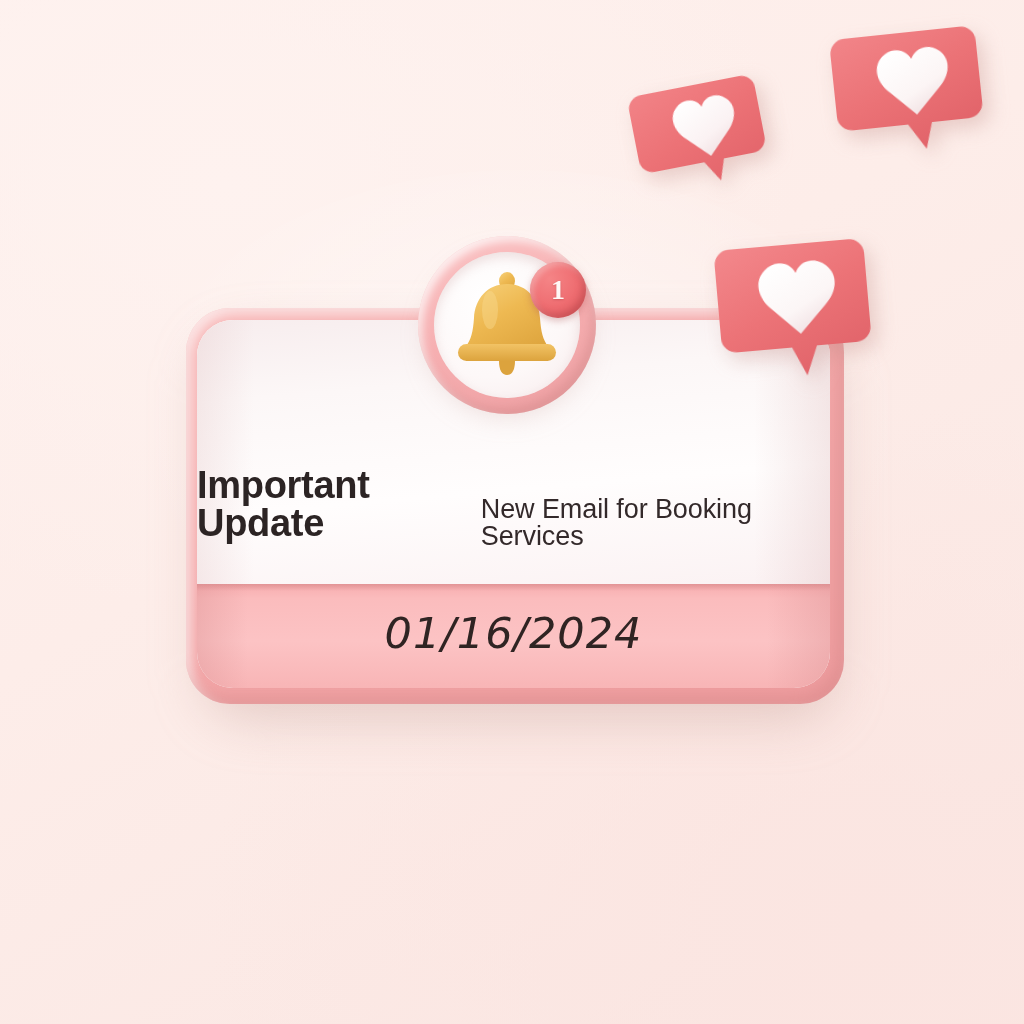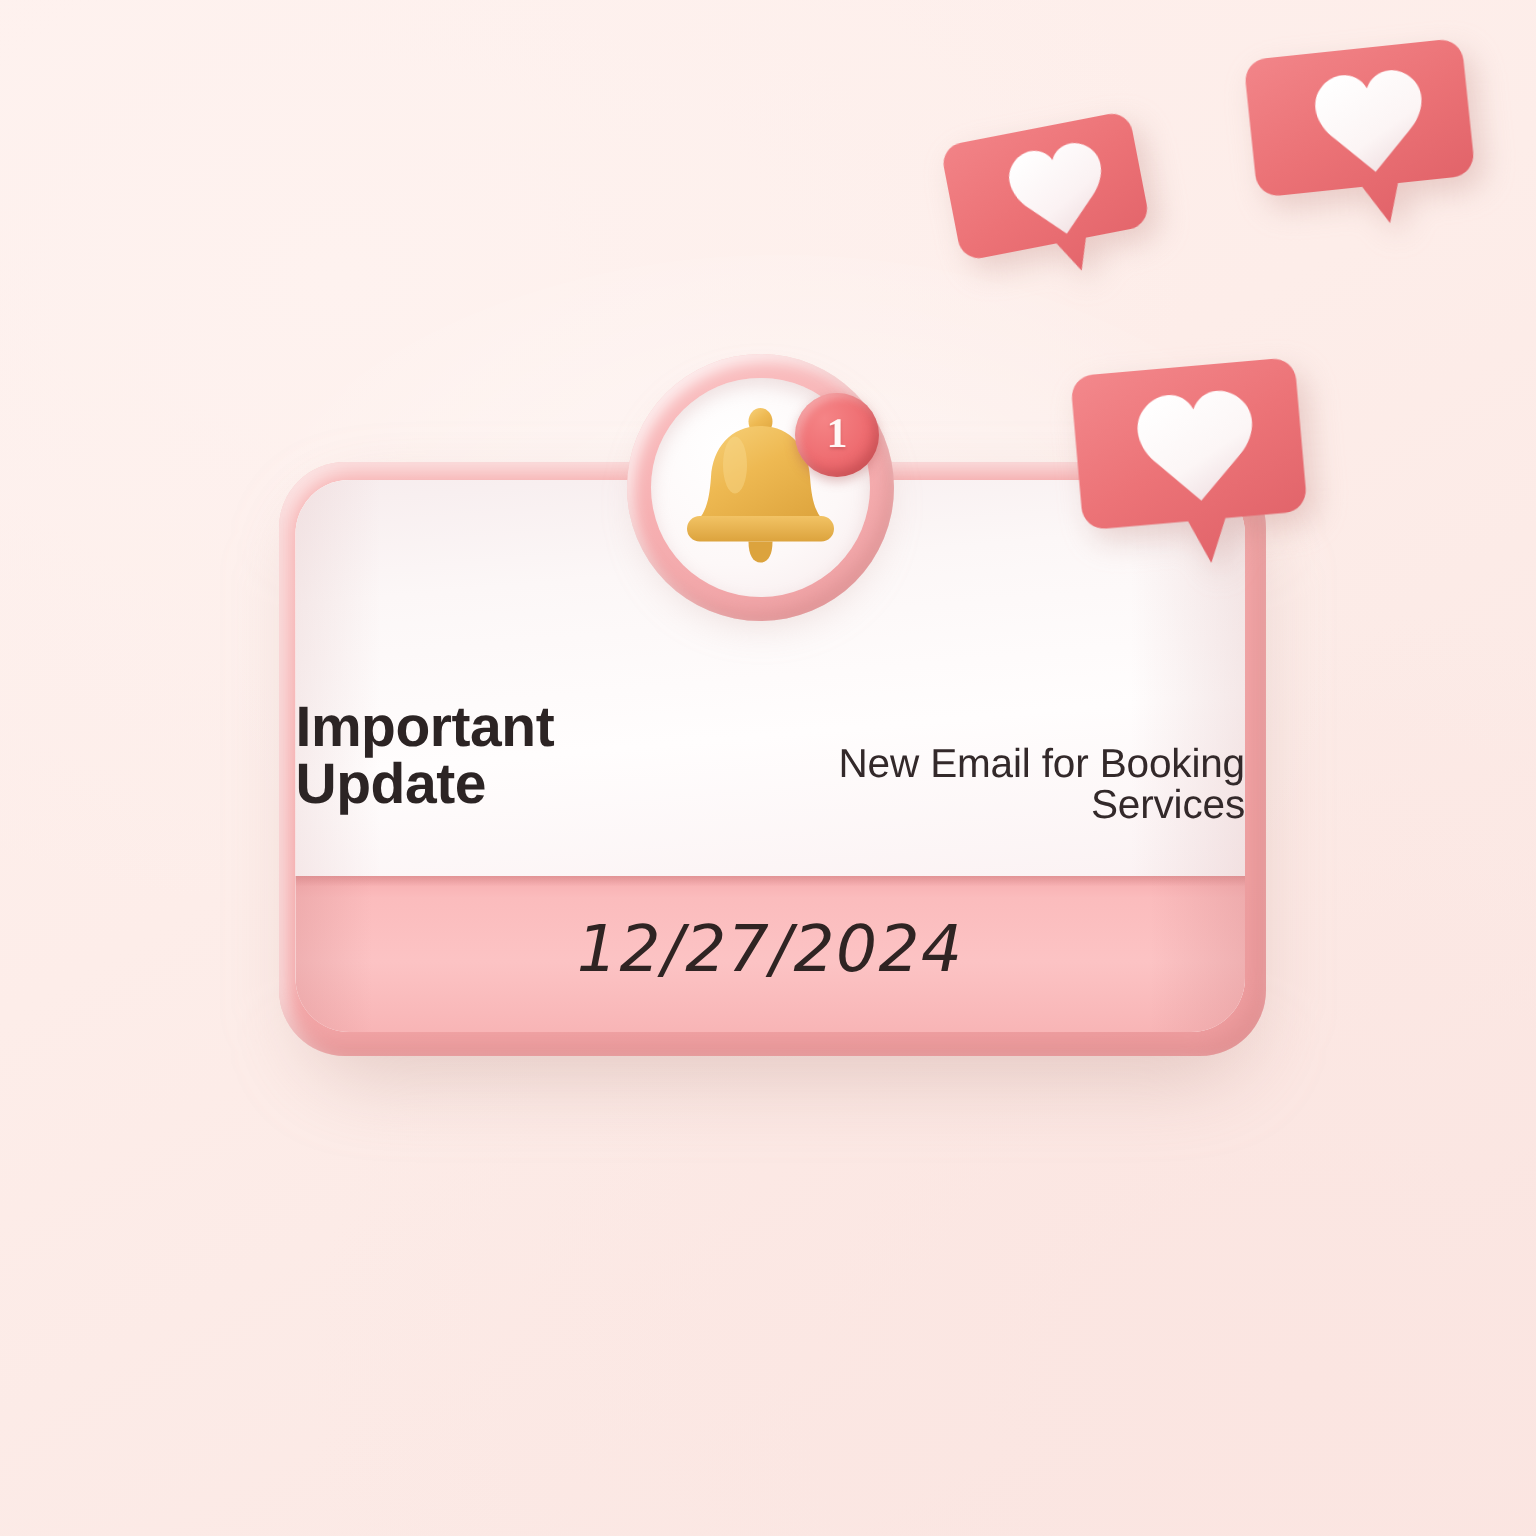--- a/index.html
+++ b/index.html
@@ -102,21 +102,21 @@
     align-items:center; justify-content:flex-start;
     padding-top:104px;
   }
   .card-title {
     font-size:38px; font-weight:700; color:#2C2424;
     letter-spacing:-.3px; line-height:1;
   }
   .card-subtitle {
     margin-top:37px;
     font-size:27px; font-weight:400; color:#33292A;
-    letter-spacing:-.1px; line-height:1;text-align:right;
+    letter-spacing:-.1px; line-height:1;
   }
 
   .card-date-row {
     position:absolute; left:0; right:0; top:264px; bottom:0;
     display:flex; align-items:center; justify-content:center;
     padding-bottom:6px;
   }
   .card-date {
     font-family:"DejaVu Sans", sans-serif;
     font-style:italic;
@@ -252,21 +252,21 @@
     <div class="card-face">
       <div class="face-top"></div>
       <div class="face-bottom"></div>
 
       <div class="card-text">
         <div class="card-title">Important Update</div>
         <div class="card-subtitle">New Email for Booking Services</div>
       </div>
 
       <div class="card-date-row">
-        <div class="card-date">12/27/2024</div>
+        <div class="card-date">01/16/2024</div>
       </div>
     </div>
   </div>
 
   <div class="bell-badge-wrap">
     <div class="bell-shadow"></div>
     <div class="bell-ring"></div>
     <div class="bell-inner">
       <svg class="bell-svg" width="122" height="122" viewBox="0 0 122 122" aria-hidden="true">
         <defs>

